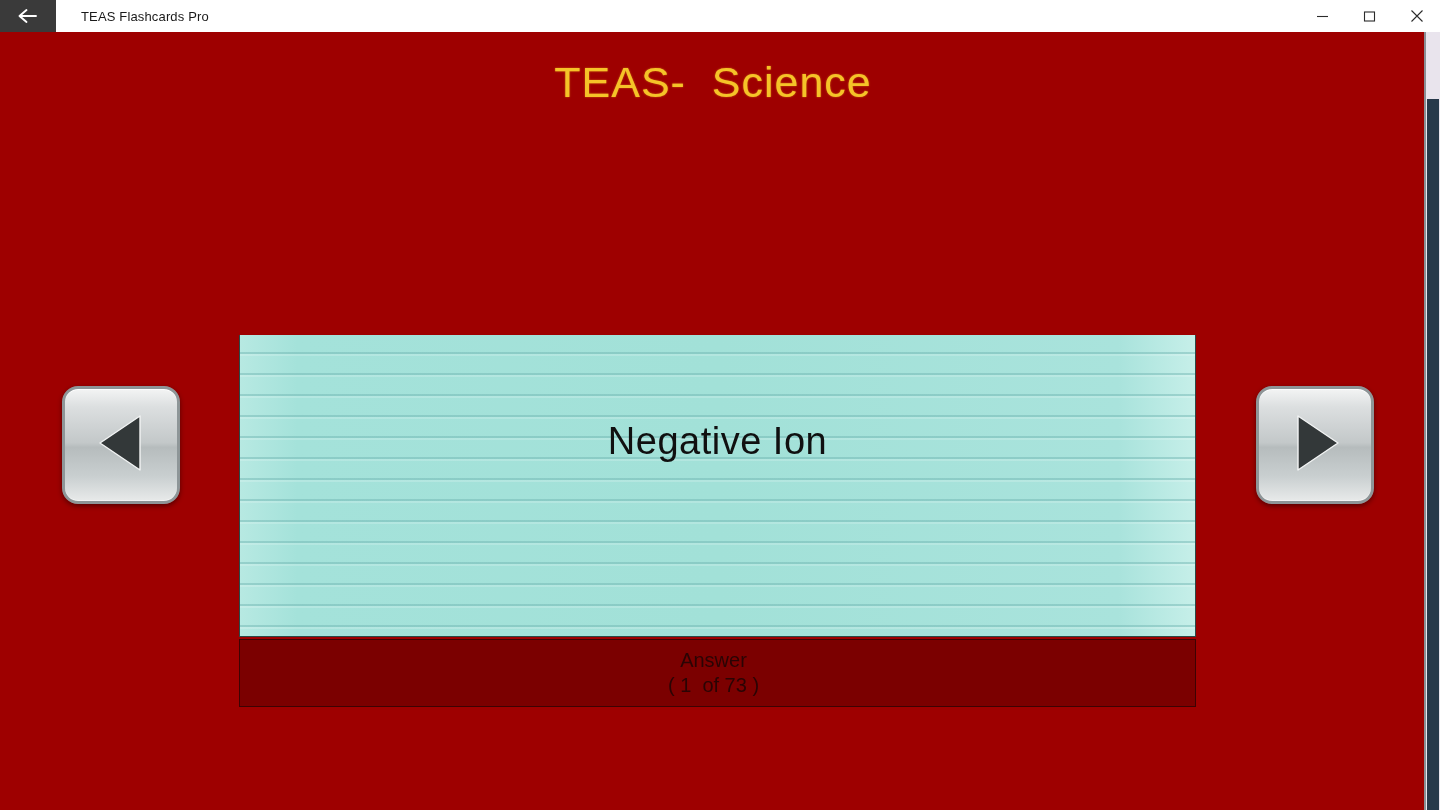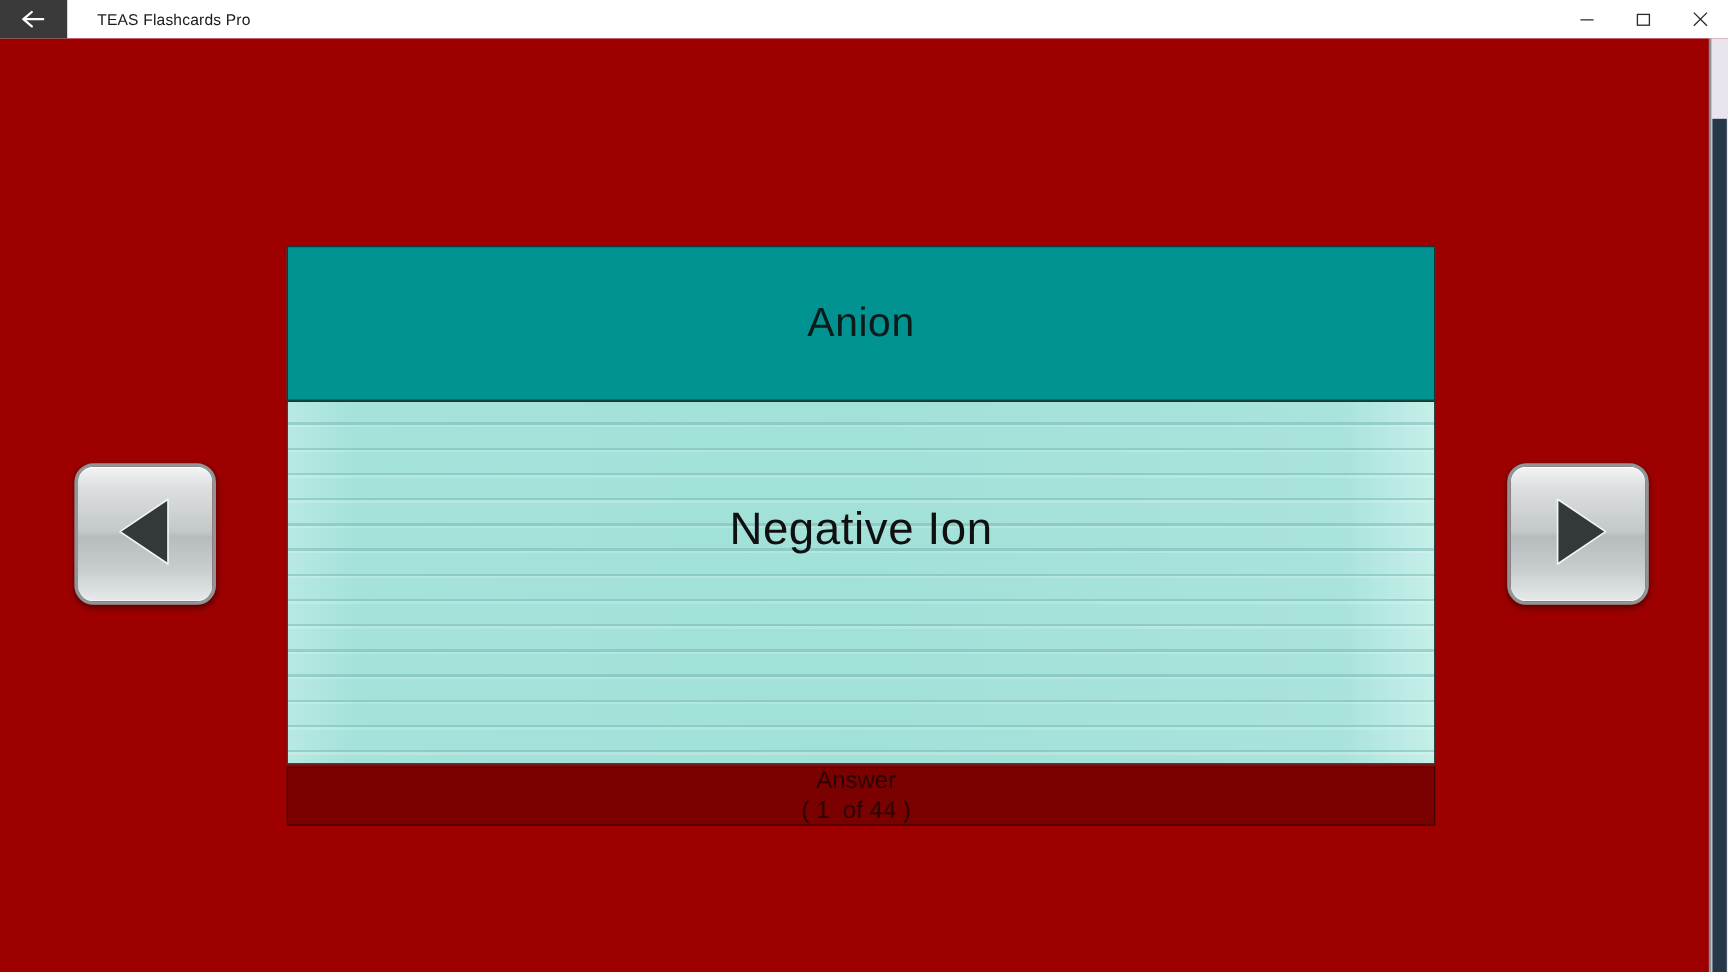--- a/index.html
+++ b/index.html
@@ -142,21 +142,21 @@
     color: #101010;
     font-family: "Liberation Sans", sans-serif;
     letter-spacing: .5px;
   }
 
   .card-footer {
     position: absolute;
     left: 0;
     top: 434px;
     width: 957px;
-    height: 49px;
+    height: 68px;
     background: #7b0000;
     border: 1px solid #3d0303;
     display: flex;
     flex-direction: column;
     align-items: center;
     justify-content: center;
     padding-right: 8px;
   }
   .footer-answer {
     font-size: 20px;
@@ -259,49 +259,47 @@
         <svg width="14" height="14" viewBox="0 0 14 14">
           <path d="M1.5 1.5 L12.5 12.5 M12.5 1.5 L1.5 12.5" stroke="#2b2b2b" stroke-width="1.1" fill="none"></path>
         </svg>
       </span>
     </div>
   </div>
 </div>
 
 <div class="app">
 
+  <div class="app-title">TEAS-  Science</div>
 
   <div class="nav-btn nav-prev">
     <span class="tri">
       <svg width="58" height="62" viewBox="0 0 58 62">
         <polygon points="48,4 48,58 8,31" fill="#333839" stroke="#f2f4f4" stroke-width="1.4" stroke-linejoin="round"></polygon>
       </svg>
     </span>
   </div>
 
   <div class="nav-btn nav-next">
     <span class="tri">
       <svg width="58" height="62" viewBox="0 0 58 62">
         <polygon points="12,4 12,58 52,31" fill="#333839" stroke="#f2f4f4" stroke-width="1.4" stroke-linejoin="round"></polygon>
       </svg>
     </span>
   </div>
 
   <div class="card">
-    <div class="card-question">
-      <div class="card-question-text">Anion</div>
-    </div>
 
     <div class="card-answer">
       <div class="card-answer-text">Negative Ion</div>
     </div>
 
     <div class="card-footer">
       <div class="footer-answer">Answer</div>
-      <div class="footer-count">( 1  of 44 )</div>
+      <div class="footer-count">( 1  of 73 )</div>
     </div>
   </div>
 
 </div>
 
 <div class="app-right-edge"></div>
 <div class="scrollbar">
   <div class="thumb"></div>
 </div>
 

